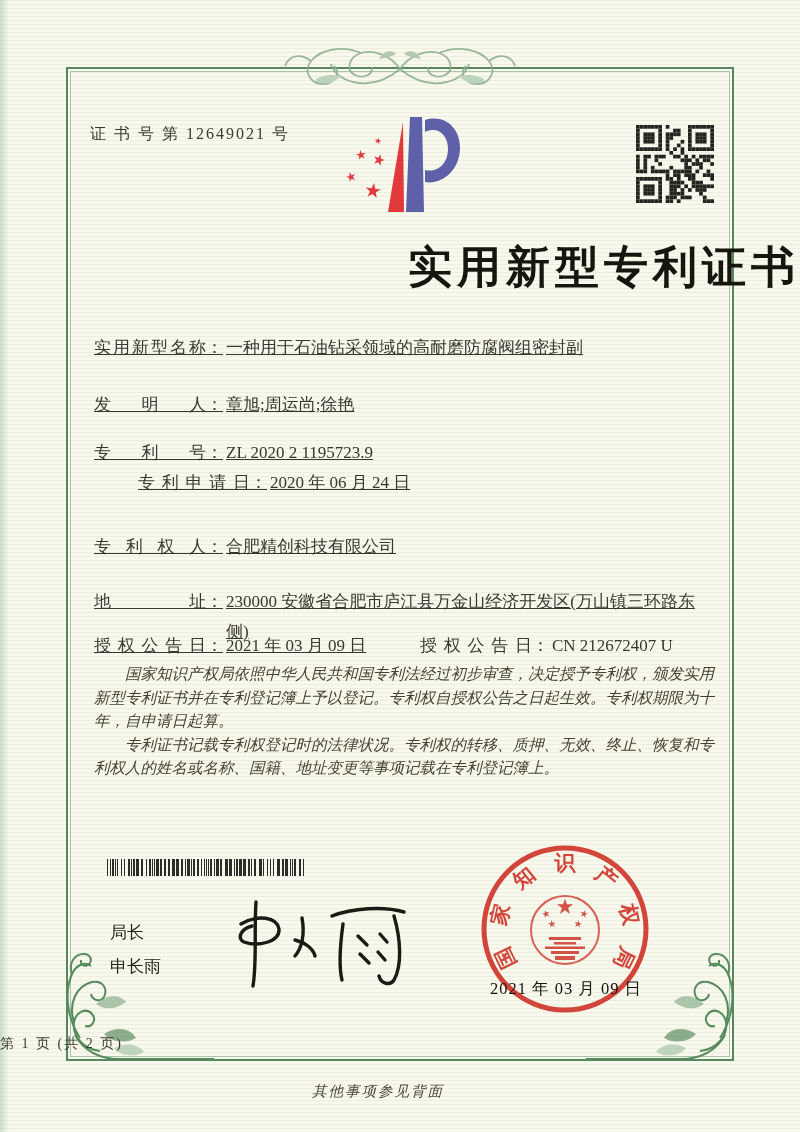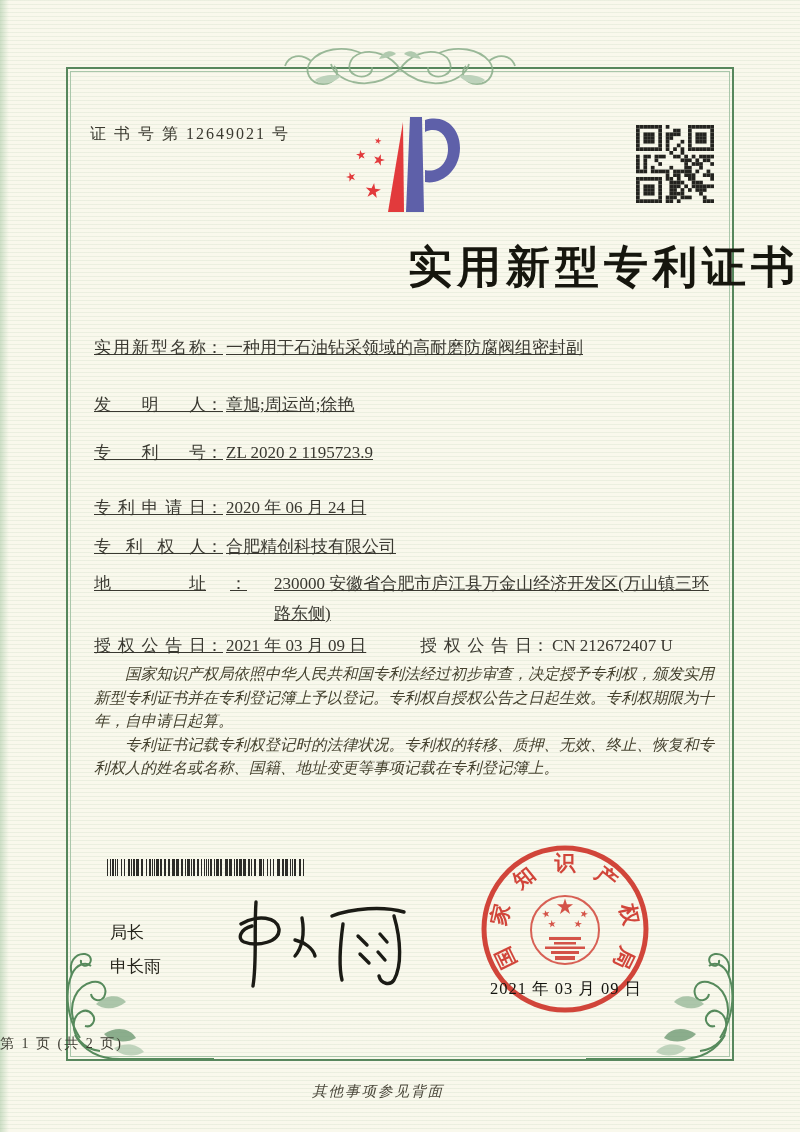--- a/index.html
+++ b/index.html
@@ -18,21 +18,21 @@
   .cert-no{position:absolute;left:90px;top:124px;font-size:16px;letter-spacing:2px;color:#3b3a30;}
   .logo{position:absolute;left:343px;top:112px;width:120px;height:106px;}
   .qr{position:absolute;left:636px;top:125px;width:78px;height:78px;}
   .title{position:absolute;left:0;top:238px;width:800px;margin:0;text-align:right;
     font-size:44px;font-weight:600;letter-spacing:5px;color:#16160e;text-indent:5px;}
   .fields{position:absolute;left:94px;top:336px;width:618px;font-size:17px;color:#393830;}
   .frow{position:absolute;left:0;width:618px;display:flex;align-items:flex-start;line-height:24px;text-decoration:underline;}
   .flabel{display:inline-block;width:112px;text-align:justify;text-align-last:justify;flex:none;}
   .fcolon{display:inline-block;width:20px;flex:none;}
   .fvalue{flex:1;line-height:30px;margin-top:-3px;}
-  .r0{top:0;} .r1{top:57px;} .r2{top:105px;} .r3{top:160px;} .r4{top:199px;} .r5{top:236px;gap:24px;}
+  .r0{top:0;} .r1{top:57px;} .r2{top:105px;} .r3{top:135px;margin-left:44px;} .r4{top:199px;} .r5{top:254px;}
   .rg{top:298px;}
   .gpair2{position:absolute;left:326px;top:0;display:flex;width:292px;}
   .body-text{position:absolute;left:94px;top:662px;width:620px;font-size:15.5px;line-height:23.5px;
     color:#45422f;font-style:italic;}
   .body-text p{margin:0;text-indent:2em;}
   .barcode{position:absolute;left:107px;top:859px;width:202px;height:17px;}
   .director{position:absolute;left:110px;top:916px;font-family:"Liberation Sans","DejaVu Sans",sans-serif;
     font-size:17px;color:#26251c;line-height:34px;}
   .signature{position:absolute;left:228px;top:890px;width:188px;height:102px;}
   .seal{position:absolute;left:479px;top:843px;width:172px;height:172px;}

